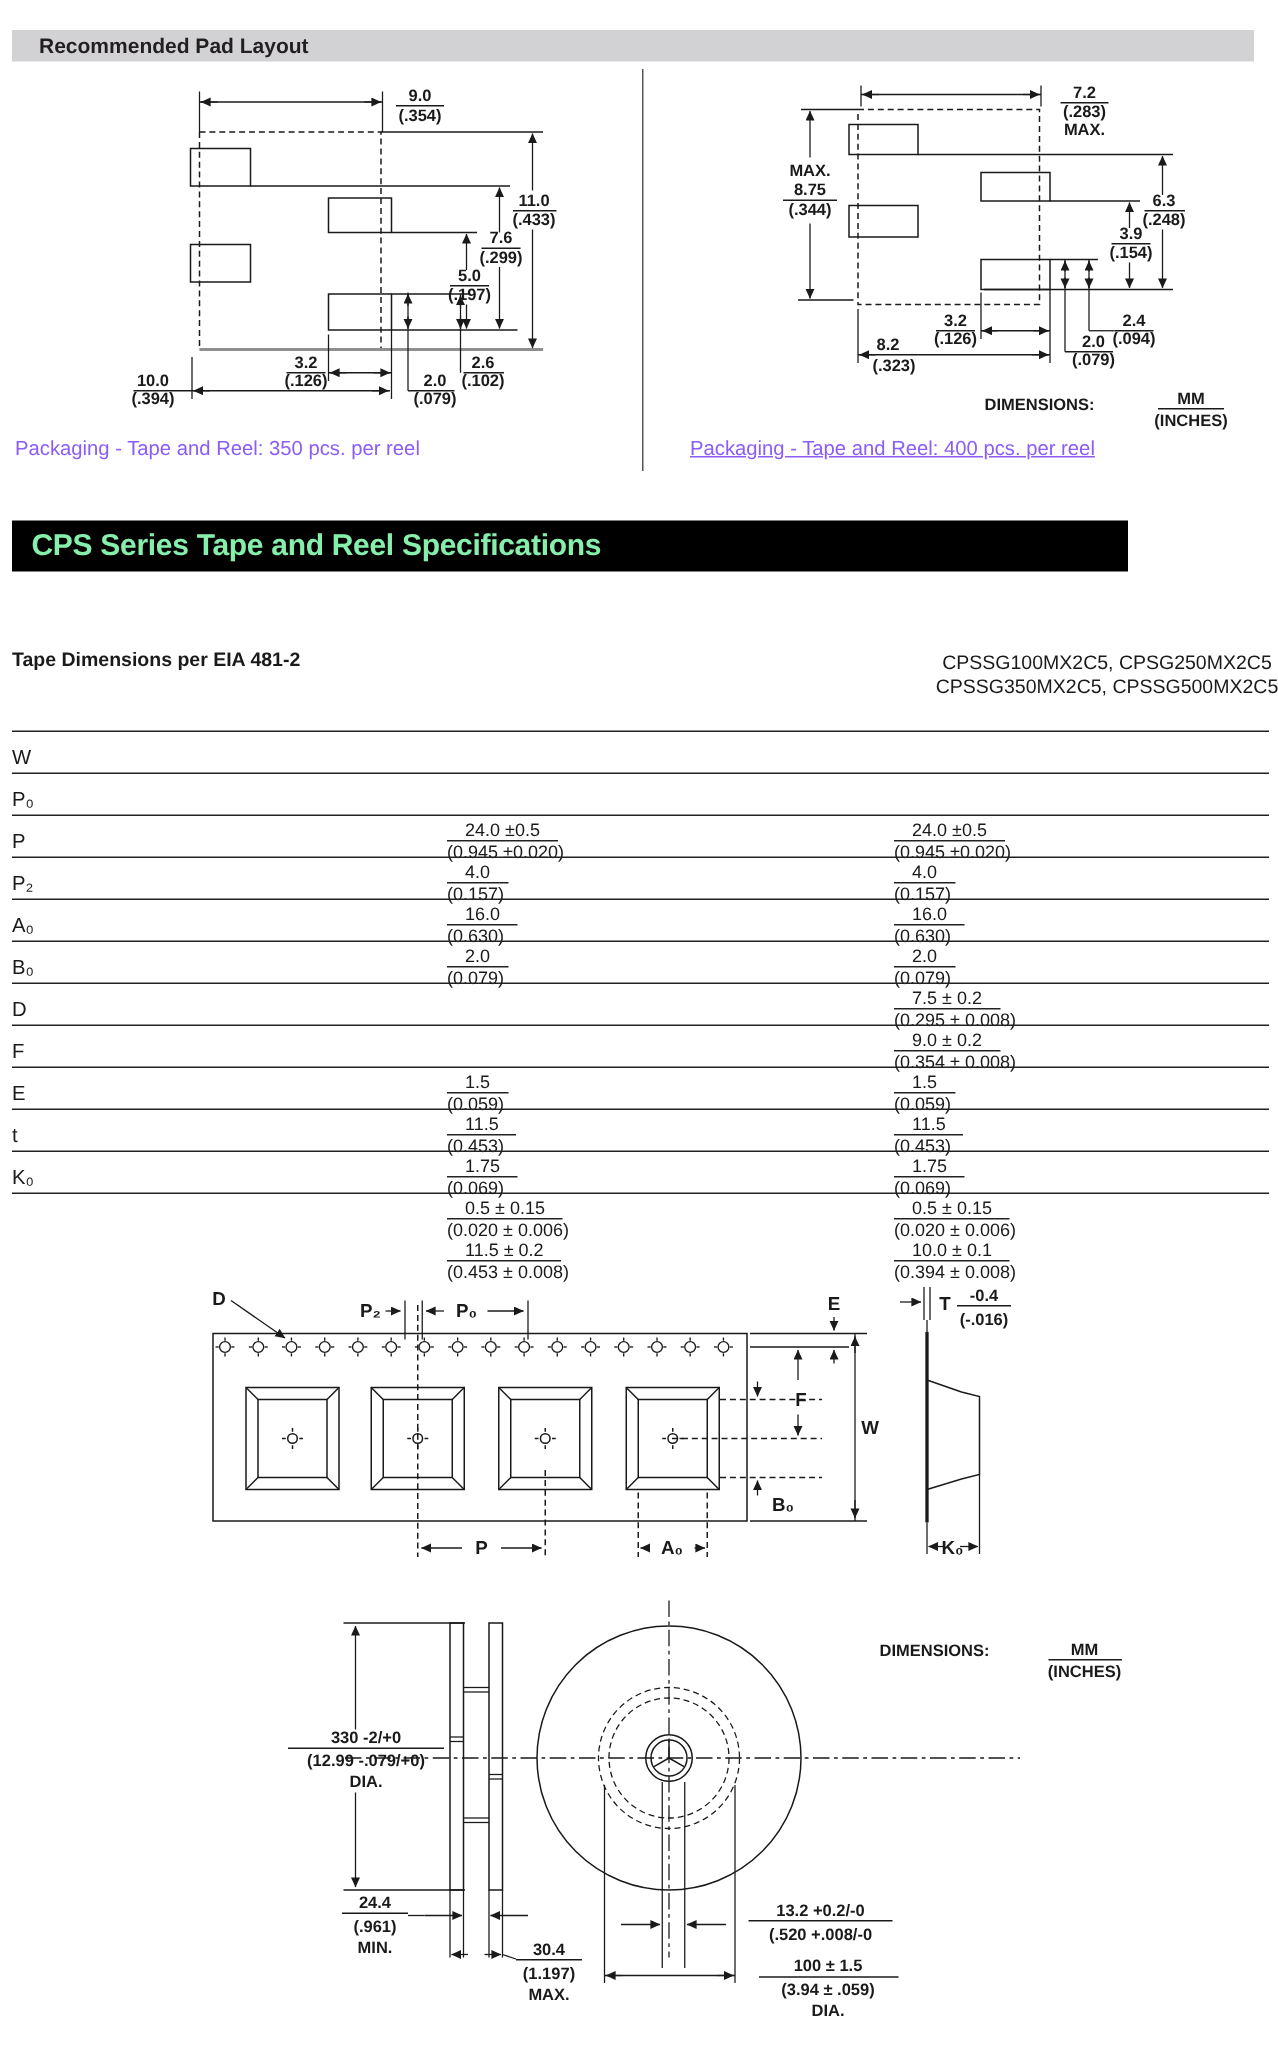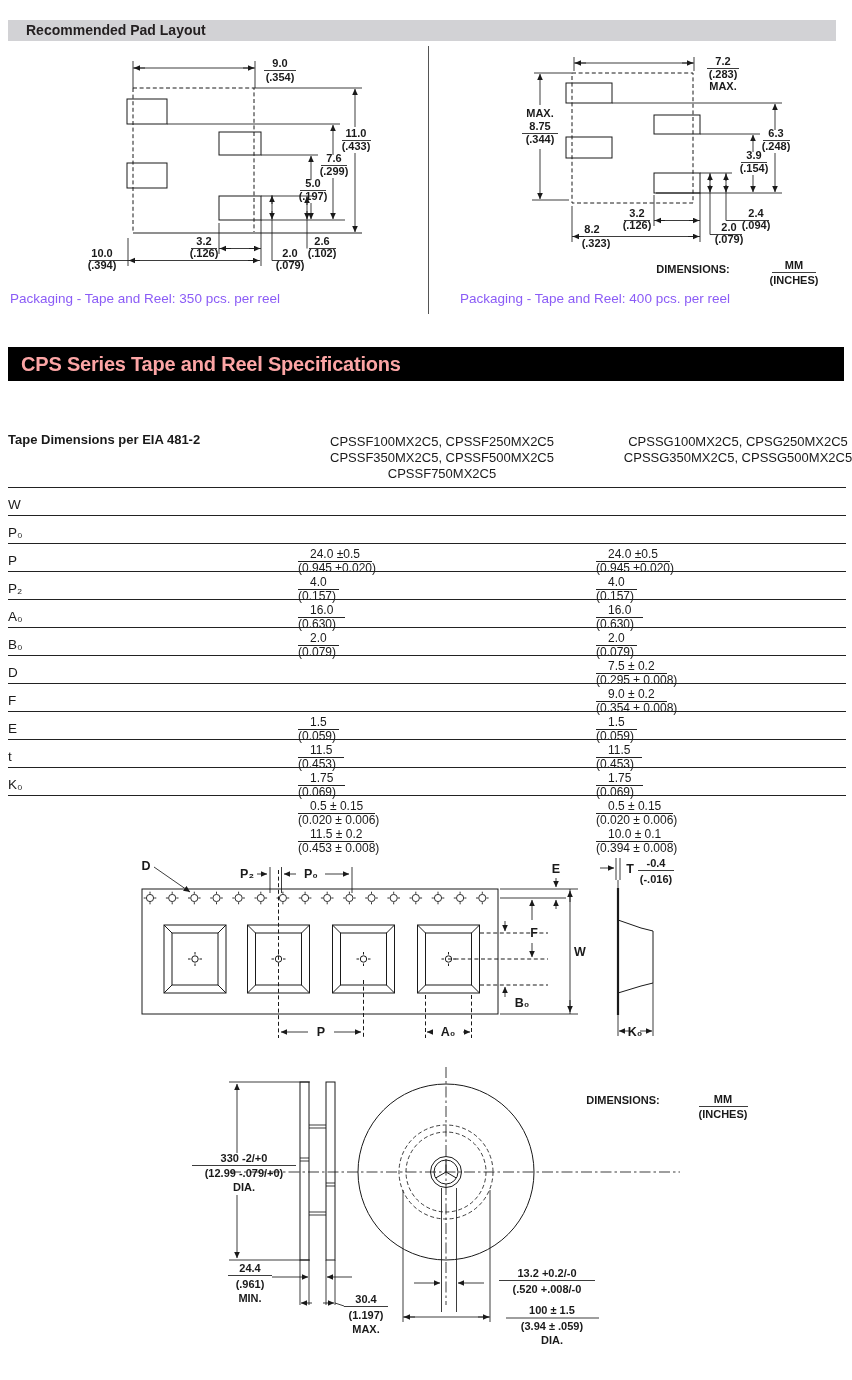--- a/index.html
+++ b/index.html
@@ -7,28 +7,28 @@
     position:relative; width:852px; height:1380px; background:#ffffff;
     font-family:"Liberation Sans", sans-serif; color:#1a1a1a; overflow:hidden;padding-left:12px;
   }
   
   .graybar {
     position:absolute; left:8px; top:20px; width:828px; height:21px;
     background:#d2d2d5; line-height:21px; font-size:14px; font-weight:bold;
     padding-left:18px; box-sizing:border-box; color:#231f20;
   }
   .blackbar {
-    position:absolute; left:8px; top:347px; width:836px; height:34px;
-    background:#000000; color:#fca5a5; line-height:34px; font-size:20px;
+    position:absolute; left:8px; top:347px; width:744px; height:34px;
+    background:#000000; color:#86efac; line-height:34px; font-size:20px;
     font-weight:bold; padding-left:13px; box-sizing:border-box; letter-spacing:-0.2px;
   }
   .divider { position:absolute; left:428px; top:46px; width:1px; height:268px; background:#555; }
   .caption { position:absolute; font-size:13.5px; color:#8b5cf6; }
   .cap-left { left:10px; top:291px; }
-  .cap-right { left:460px; top:291px; }
+  .cap-right { left:460px; top:291px;text-decoration:underline; }
 
   
   .tbl-title { position:absolute; left:8px; top:432px; font-size:13px; font-weight:bold; }
   .colhead { position:absolute; top:434px; text-align:center; font-size:13px; line-height:16px; }
   .colhead.c1h { left:290px; width:304px; }
   .colhead.c2h { left:588px; width:300px; }
   .spec-table { position:absolute; left:8px; top:487px; width:838px; border-bottom:1.4px solid #222; }
   .trow { position:relative; height:27px; border-top:1.4px solid #222; }
   .tparam { position:absolute; left:0px; bottom:3px; font-size:13.5px; }
   .tcell { position:absolute; top:12px; height:27px; text-align:left;margin-top:44px; }
@@ -263,25 +263,20 @@
 
   <div class="divider"></div>
   <div class="caption cap-left">Packaging - Tape and Reel: 350 pcs. per reel</div>
   <div class="caption cap-right">Packaging - Tape and Reel: 400 pcs. per reel</div>
 
   <div class="blackbar">
     <span>CPS Series Tape and Reel Specifications</span>
   </div>
 
   <div class="tbl-title">Tape Dimensions per EIA 481-2</div>
-  <div class="colhead c1h">
-    <div>CPSSF100MX2C5,  CPSSF250MX2C5</div>
-    <div>CPSSF350MX2C5,  CPSSF500MX2C5</div>
-    <div>CPSSF750MX2C5</div>
-  </div>
   <div class="colhead c2h">
     <div>CPSSG100MX2C5,  CPSG250MX2C5</div>
     <div>CPSSG350MX2C5,  CPSSG500MX2C5</div>
   </div>
 
   <div class="spec-table">
     <div class="trow">
       <div class="tparam">W</div>
       <div class="tcell c1"><span class="fmm">24.0 ±0.5</span><span class="fin">(0.945 ±0.020)</span></div>
       <div class="tcell c2"><span class="fmm">24.0 ±0.5</span><span class="fin">(0.945 ±0.020)</span></div>

